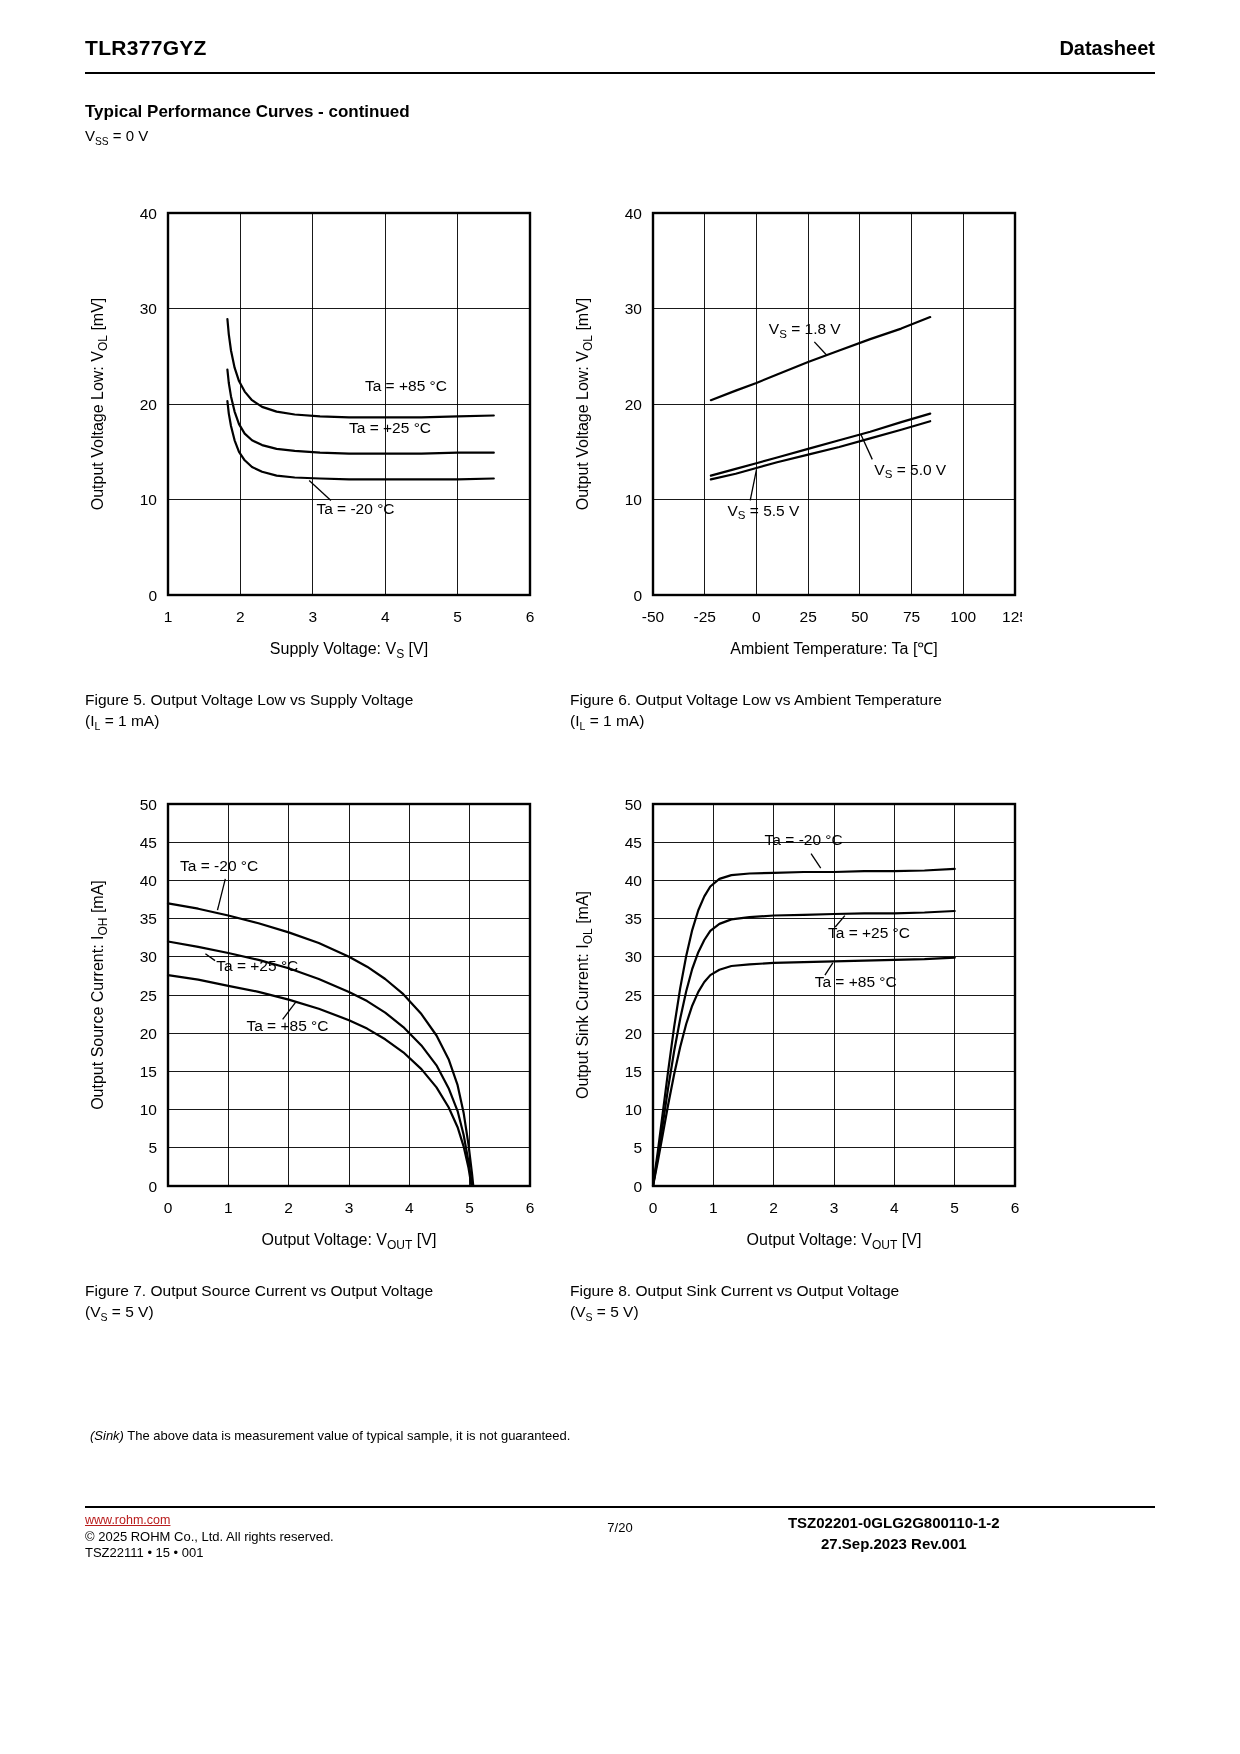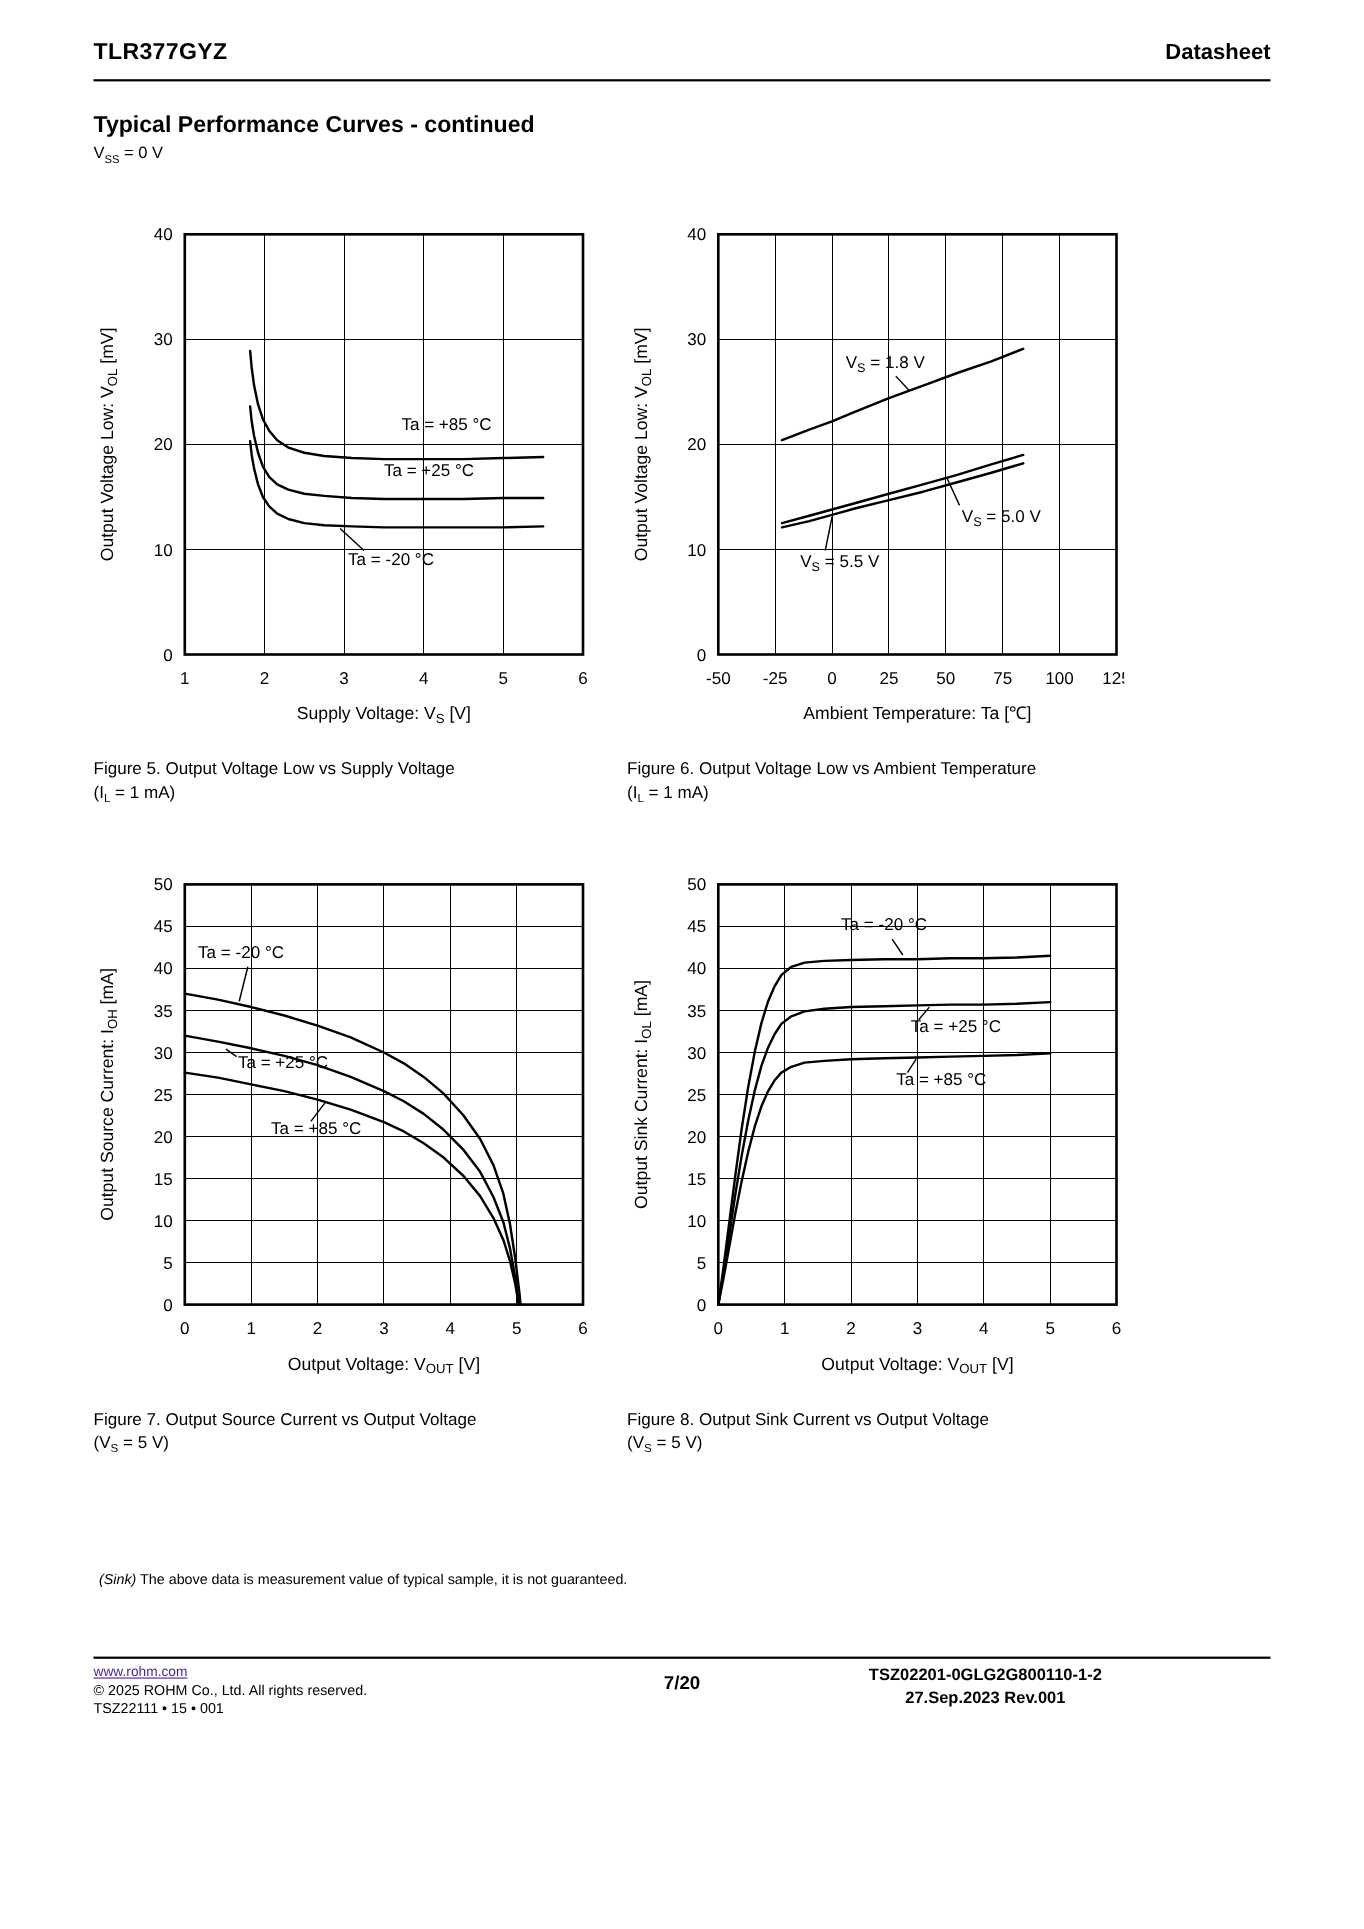--- a/index.html
+++ b/index.html
@@ -7,21 +7,21 @@
   body { font-family: "Liberation Sans", sans-serif; color: #000; }
   .page { position: relative; width: 1240px; height: 1754px; background: #fff; overflow: hidden; }
 
   .header { position: absolute; left: 85px; right: 85px; top: 36px;
             display: flex; justify-content: space-between; align-items: flex-end; }
   .part-number { font-size: 21px; font-weight: bold; letter-spacing: 0.3px; }
   .doc-type { font-size: 20px; font-weight: bold; }
   .header-rule { position: absolute; left: 85px; right: 85px; top: 72px; border-top: 2px solid #000; }
 
   .section-head { position: absolute; left: 85px; top: 102px; }
-  .section-title { font-size: 21px; font-weight: bold; text-align: right; }
+  .section-title { font-size: 17px; font-weight: bold; text-align: right; }
   .section-cond { font-size: 15px; margin-top: 5px; }
   sub { font-size: 68%; line-height: 0; }
 
   .charts { position: absolute; left: 85px; top: 183px;
             display: grid; grid-template-columns: 452px 452px; column-gap: 33px; row-gap: 42px; }
   .chart-block { width: 452px; }
   .chart-block svg { display: block; }
   .caption { margin-top: 6px; text-align: left; font-size: 15.5px; line-height: 1.38; }
 
   .grid  { stroke: #000; stroke-width: 0.9; shape-rendering: crispEdges; }
@@ -33,22 +33,22 @@
   .axis { font-size: 16px; }
   .ann  { font-size: 15.5px; }
 
   .note { position: absolute; left: 90px; top: 1428px; font-size: 13px; }
   .note i { font-style: italic; }
 
   .footer { position: absolute; left: 85px; right: 85px; top: 1506px; }
   .footer-rule { border-top: 2px solid #000; }
   .footer-row { display: flex; justify-content: space-between; margin-top: 4px; }
   .f-left { flex: 1; font-size: 13px; line-height: 1.28; }
-  .f-url { font-size: 12.5px; text-decoration: underline; color: #4c1d95; display: inline-block; }
-  .f-center { font-size: 17px; padding-top: 8px; font-weight: bold; }
+  .f-url { font-size: 12.5px; text-decoration: underline; color: #b91c1c; display: inline-block; }
+  .f-center { font-size: 13px; padding-top: 8px; }
   .f-right { flex: 1; text-align: center; font-size: 15px; font-weight: bold; line-height: 1.4; }
 </style>
 </head>
 <body>
 
 <div class="page">
 
   <header class="header">
     <div class="part-number">TLR377GYZ</div>
     <div class="doc-type">Datasheet</div>

